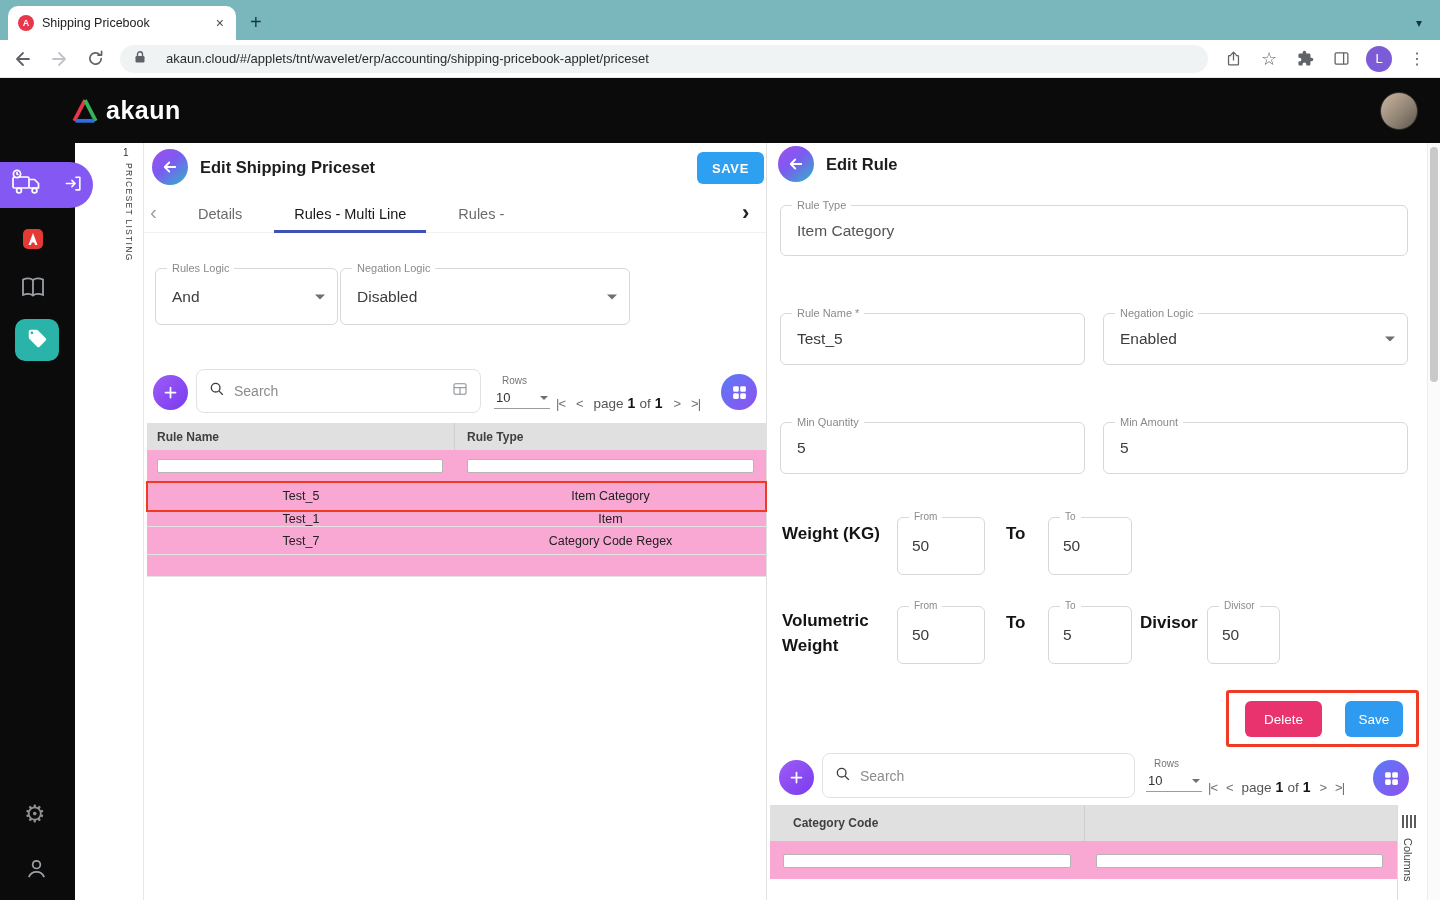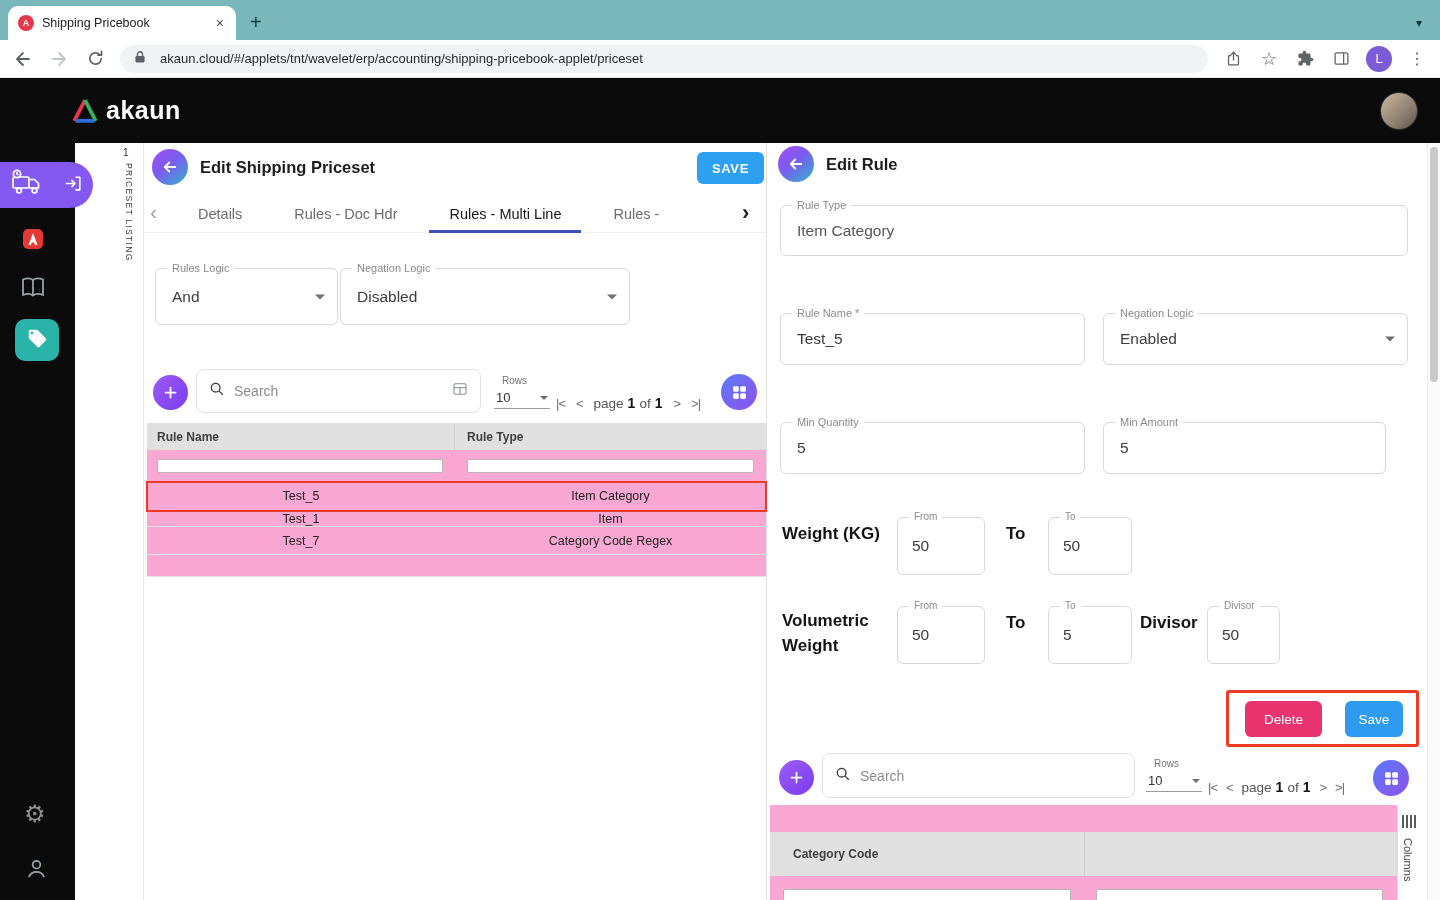--- a/index.html
+++ b/index.html
@@ -11,21 +11,21 @@
   .tabstrip { position:absolute; left:0; top:0; width:1440px; height:40px; background:#79b7bd; display:flex; align-items:flex-end; }
   .tab { margin-left:8px; width:228px; height:34px; background:#fff; border-radius:10px 10px 0 0; display:flex; align-items:center; padding:0 10px; gap:8px; }
   .favicon { width:16px; height:16px; border-radius:50%; background:#e8374a; color:#fff; font-size:9px; font-weight:bold; display:flex; align-items:center; justify-content:center; flex:0 0 auto; }
   .tab-title { flex:1; font-size:12.5px; color:#202124; white-space:nowrap; overflow:hidden; }
   .tab-close { font-size:14px; color:#4a4a4a; cursor:pointer; padding:0 2px; }
   .newtab { font-size:20px; color:#103a3f; margin-left:14px; margin-bottom:8px; line-height:1; }
   .tablist-btn { margin-left:auto; margin-right:18px; margin-bottom:10px; color:#10393e; font-size:12px; }
 
   .urlbar { position:absolute; left:0; top:40px; width:1440px; height:38px; background:#fff; display:flex; align-items:center; padding:0 12px; gap:14px; border-bottom:1px solid #e8e8e8; }
   .nav-ic { display:flex; align-items:center; justify-content:center; width:22px; height:22px; }
-  .url-pill { flex:1; height:28px; background:#f0f3f4; border-radius:14px; display:flex; align-items:center; padding:0 14px; gap:14px; min-width:0; }
+  .url-pill { flex:1; height:28px; background:#f0f3f4; border-radius:14px; display:flex; align-items:center; padding:0 14px; gap:20px; min-width:0; }
   .url-text { font-size:13px; color:#2b2b2b; white-space:nowrap; overflow:hidden; }
   .chrome-ic { display:flex; align-items:center; justify-content:center; width:22px; height:22px; color:#5f6368; font-size:18px; }
   .chrome-avatar { width:26px; height:26px; border-radius:50%; background:#7c5bd6; color:#fff; font-size:13px; display:flex; align-items:center; justify-content:center; }
   .kebab { font-size:16px; color:#5f6368; }
 
   
   .appheader { position:absolute; left:0; top:78px; width:1440px; height:65px; background:#0b0b0b; display:flex; align-items:center; }
   .brand { display:flex; align-items:center; gap:6px; margin-left:70px; }
   .brand-text { color:#fff; font-size:25px; font-weight:bold; letter-spacing:.5px; }
   .hdr-avatar { margin-left:auto; margin-right:22px; width:38px; height:38px; border-radius:50%; background:linear-gradient(135deg,#cdb7a0,#8d8172 60%,#5c544a); border:1px solid #333; }
@@ -238,23 +238,20 @@
     </div>
     <div class="panel-title" style="left:200px; top:15px;">Edit Shipping Priceset</div>
     <button class="btn btn-save-top" style="left:697px; top:9px; width:67px; height:32px;">SAVE</button>
 
     <div class="tabsrow">
       <span class="tabs-chev" style="left:6px;">‹</span>
       <div class="tabs-flex">
         <div class="tab-item">
             <span>Details</span>
           </div>
-        <div class="tab-item">
-            <span>Rules - Doc Hdr</span>
-          </div>
         <div class="tab-item active">
             <span>Rules - Multi Line</span>
           </div>
         <div class="tab-item">
             <span>Rules -</span>
           </div>
       </div>
       <span class="tabs-chev next" style="left:598px;">›</span>
     </div>
 
@@ -370,21 +367,21 @@
     <div class="fieldset" style="left:1103px; top:170px; width:305px; height:52px;">
       <span class="flabel">Negation Logic</span>
       <span class="fvalue">Enabled</span>
       <span class="caret"></span>
     </div>
 
     <div class="fieldset" style="left:780px; top:279px; width:305px; height:52px;">
       <span class="flabel">Min Quantity</span>
       <span class="fvalue">5</span>
     </div>
-    <div class="fieldset" style="left:1103px; top:279px; width:283px; height:52px;">
+    <div class="fieldset" style="left:1103px; top:279px; width:305px; height:52px;">
       <span class="flabel">Min Amount</span>
       <span class="fvalue">5</span>
     </div>
 
     <div class="bold-word" style="left:782px; top:381px;">Weight (KG)</div>
     <div class="fieldset" style="left:897px; top:374px; width:88px; height:58px;">
       <span class="flabel" style="font-size:10px;">From</span>
       <span class="fvalue" style="left:14px;">50</span>
     </div>
     <div class="bold-word" style="left:1006px; top:381px;">To</div>
@@ -452,21 +449,21 @@
     <div class="circle-btn grad-grid" style="left:1373px; top:617px; width:36px; height:36px;">
       <svg width="17" height="17" viewBox="0 0 24 24" fill="#fff">
           <rect x="3" y="3" width="8" height="8" rx="2"></rect>
           <rect x="13" y="3" width="8" height="8" rx="2"></rect>
           <rect x="3" y="13" width="8" height="8" rx="2"></rect>
           <rect x="13" y="13" width="8" height="8" rx="2"></rect>
         </svg>
     </div>
 
     <div class="table" style="left:770px; top:662px; width:627px;">
-      <div class="thead" style="height:44px;margin-top:27px;">
+      <div class="thead" style="height:36px;">
         <div class="hcell" style="width:315px; padding-left:23px; border-right:1px solid #cfcfcf;">
             <span>Category Code</span>
           </div>
       </div>
       <div class="filter-row" style="height:38px; border-bottom:none;">
         <div style="width:315px; padding:0 14px 0 13px;"><input class="filter-input" style="width: 100%;"></div>
         <div style="width:312px; padding:0 14px 0 11px;"><input class="filter-input" style="width: 100%;"></div>
       </div>
     </div>
 

